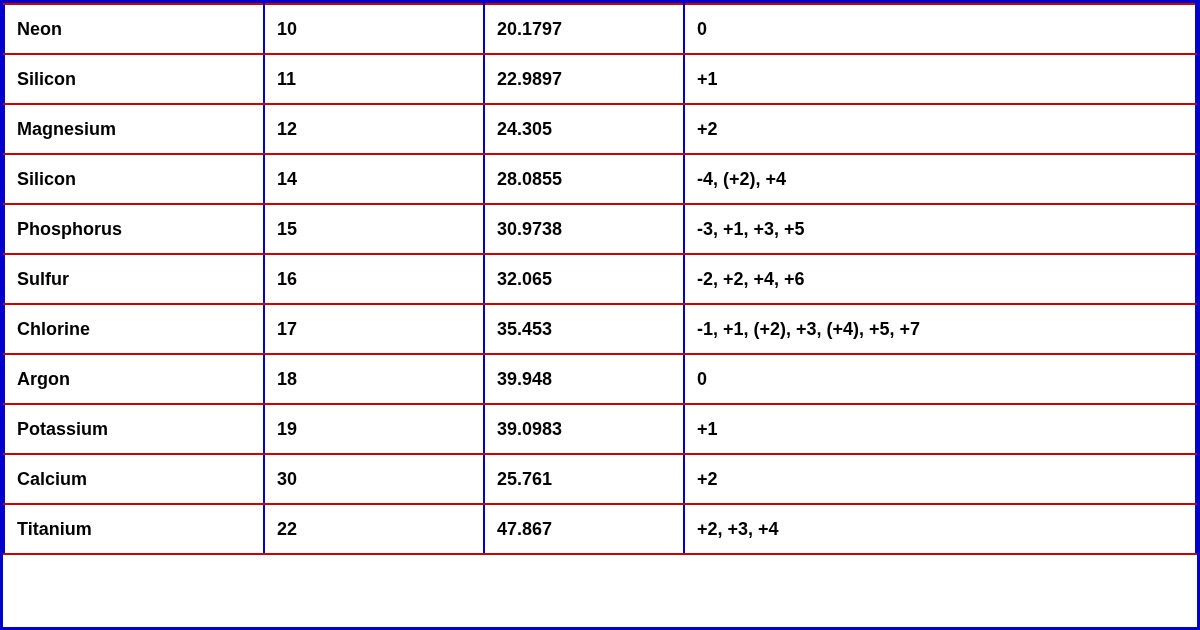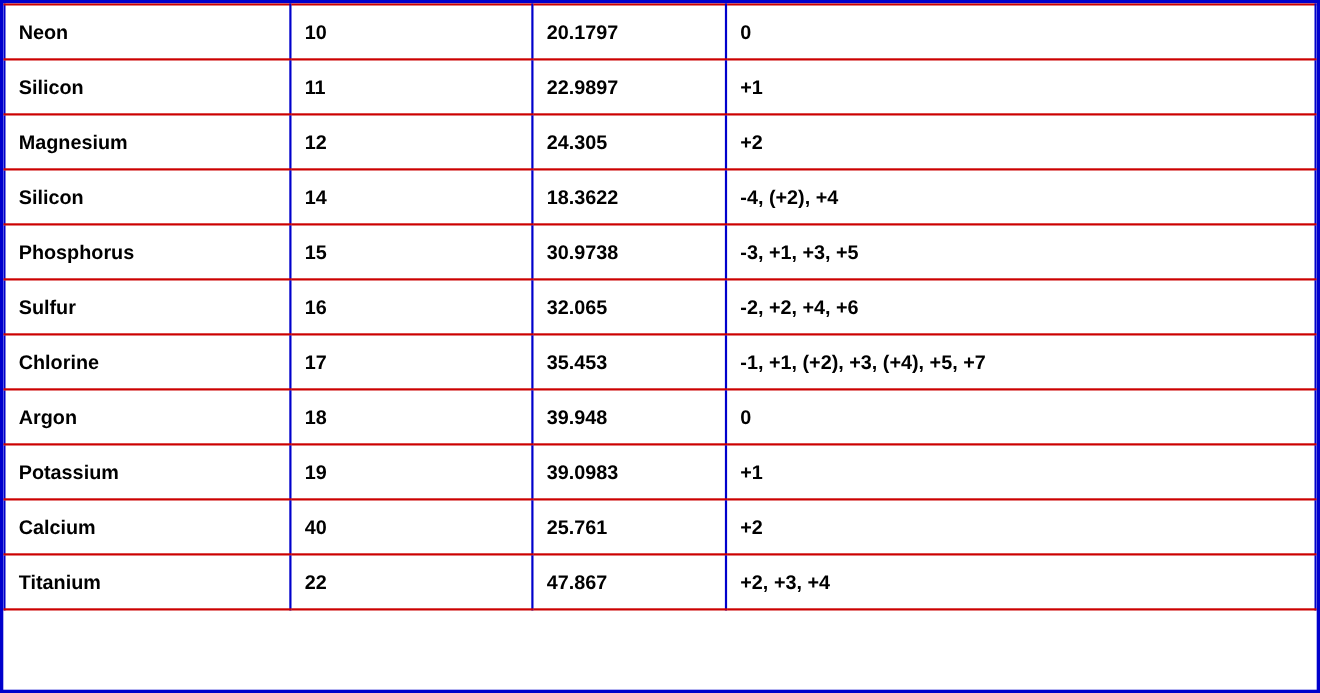--- a/index.html
+++ b/index.html
@@ -33,21 +33,21 @@
       vertical-align: middle;
       height: 50px;
     }
     td:first-child {
       width: 260px;
     }
     td:nth-child(2) {
       width: 220px;
     }
     td:nth-child(3) {
-      width: 176px;
+      width: 200px;
       margin-left: 28px;
     }
     td:nth-child(4) {
       width: auto;
     }
     tr:last-child td {
       border-bottom: 2px solid #cc0000;
     }
   </style>
 </head>
@@ -70,21 +70,21 @@
         </tr>
         <tr>
           <td>Magnesium</td>
           <td>12</td>
           <td>24.305</td>
           <td>+2</td>
         </tr>
         <tr>
           <td>Silicon</td>
           <td>14</td>
-          <td>18.3622</td>
+          <td>28.0855</td>
           <td>-4, (+2), +4</td>
         </tr>
         <tr>
           <td>Phosphorus</td>
           <td>15</td>
           <td>30.9738</td>
           <td>-3, +1, +3, +5</td>
         </tr>
         <tr>
           <td>Sulfur</td>
@@ -105,21 +105,21 @@
           <td>0</td>
         </tr>
         <tr>
           <td>Potassium</td>
           <td>19</td>
           <td>39.0983</td>
           <td>+1</td>
         </tr>
         <tr>
           <td>Calcium</td>
-          <td>40</td>
+          <td>30</td>
           <td>25.761</td>
           <td>+2</td>
         </tr>
         <tr>
           <td>Titanium</td>
           <td>22</td>
           <td>47.867</td>
           <td>+2, +3, +4</td>
         </tr>
       </tbody>

